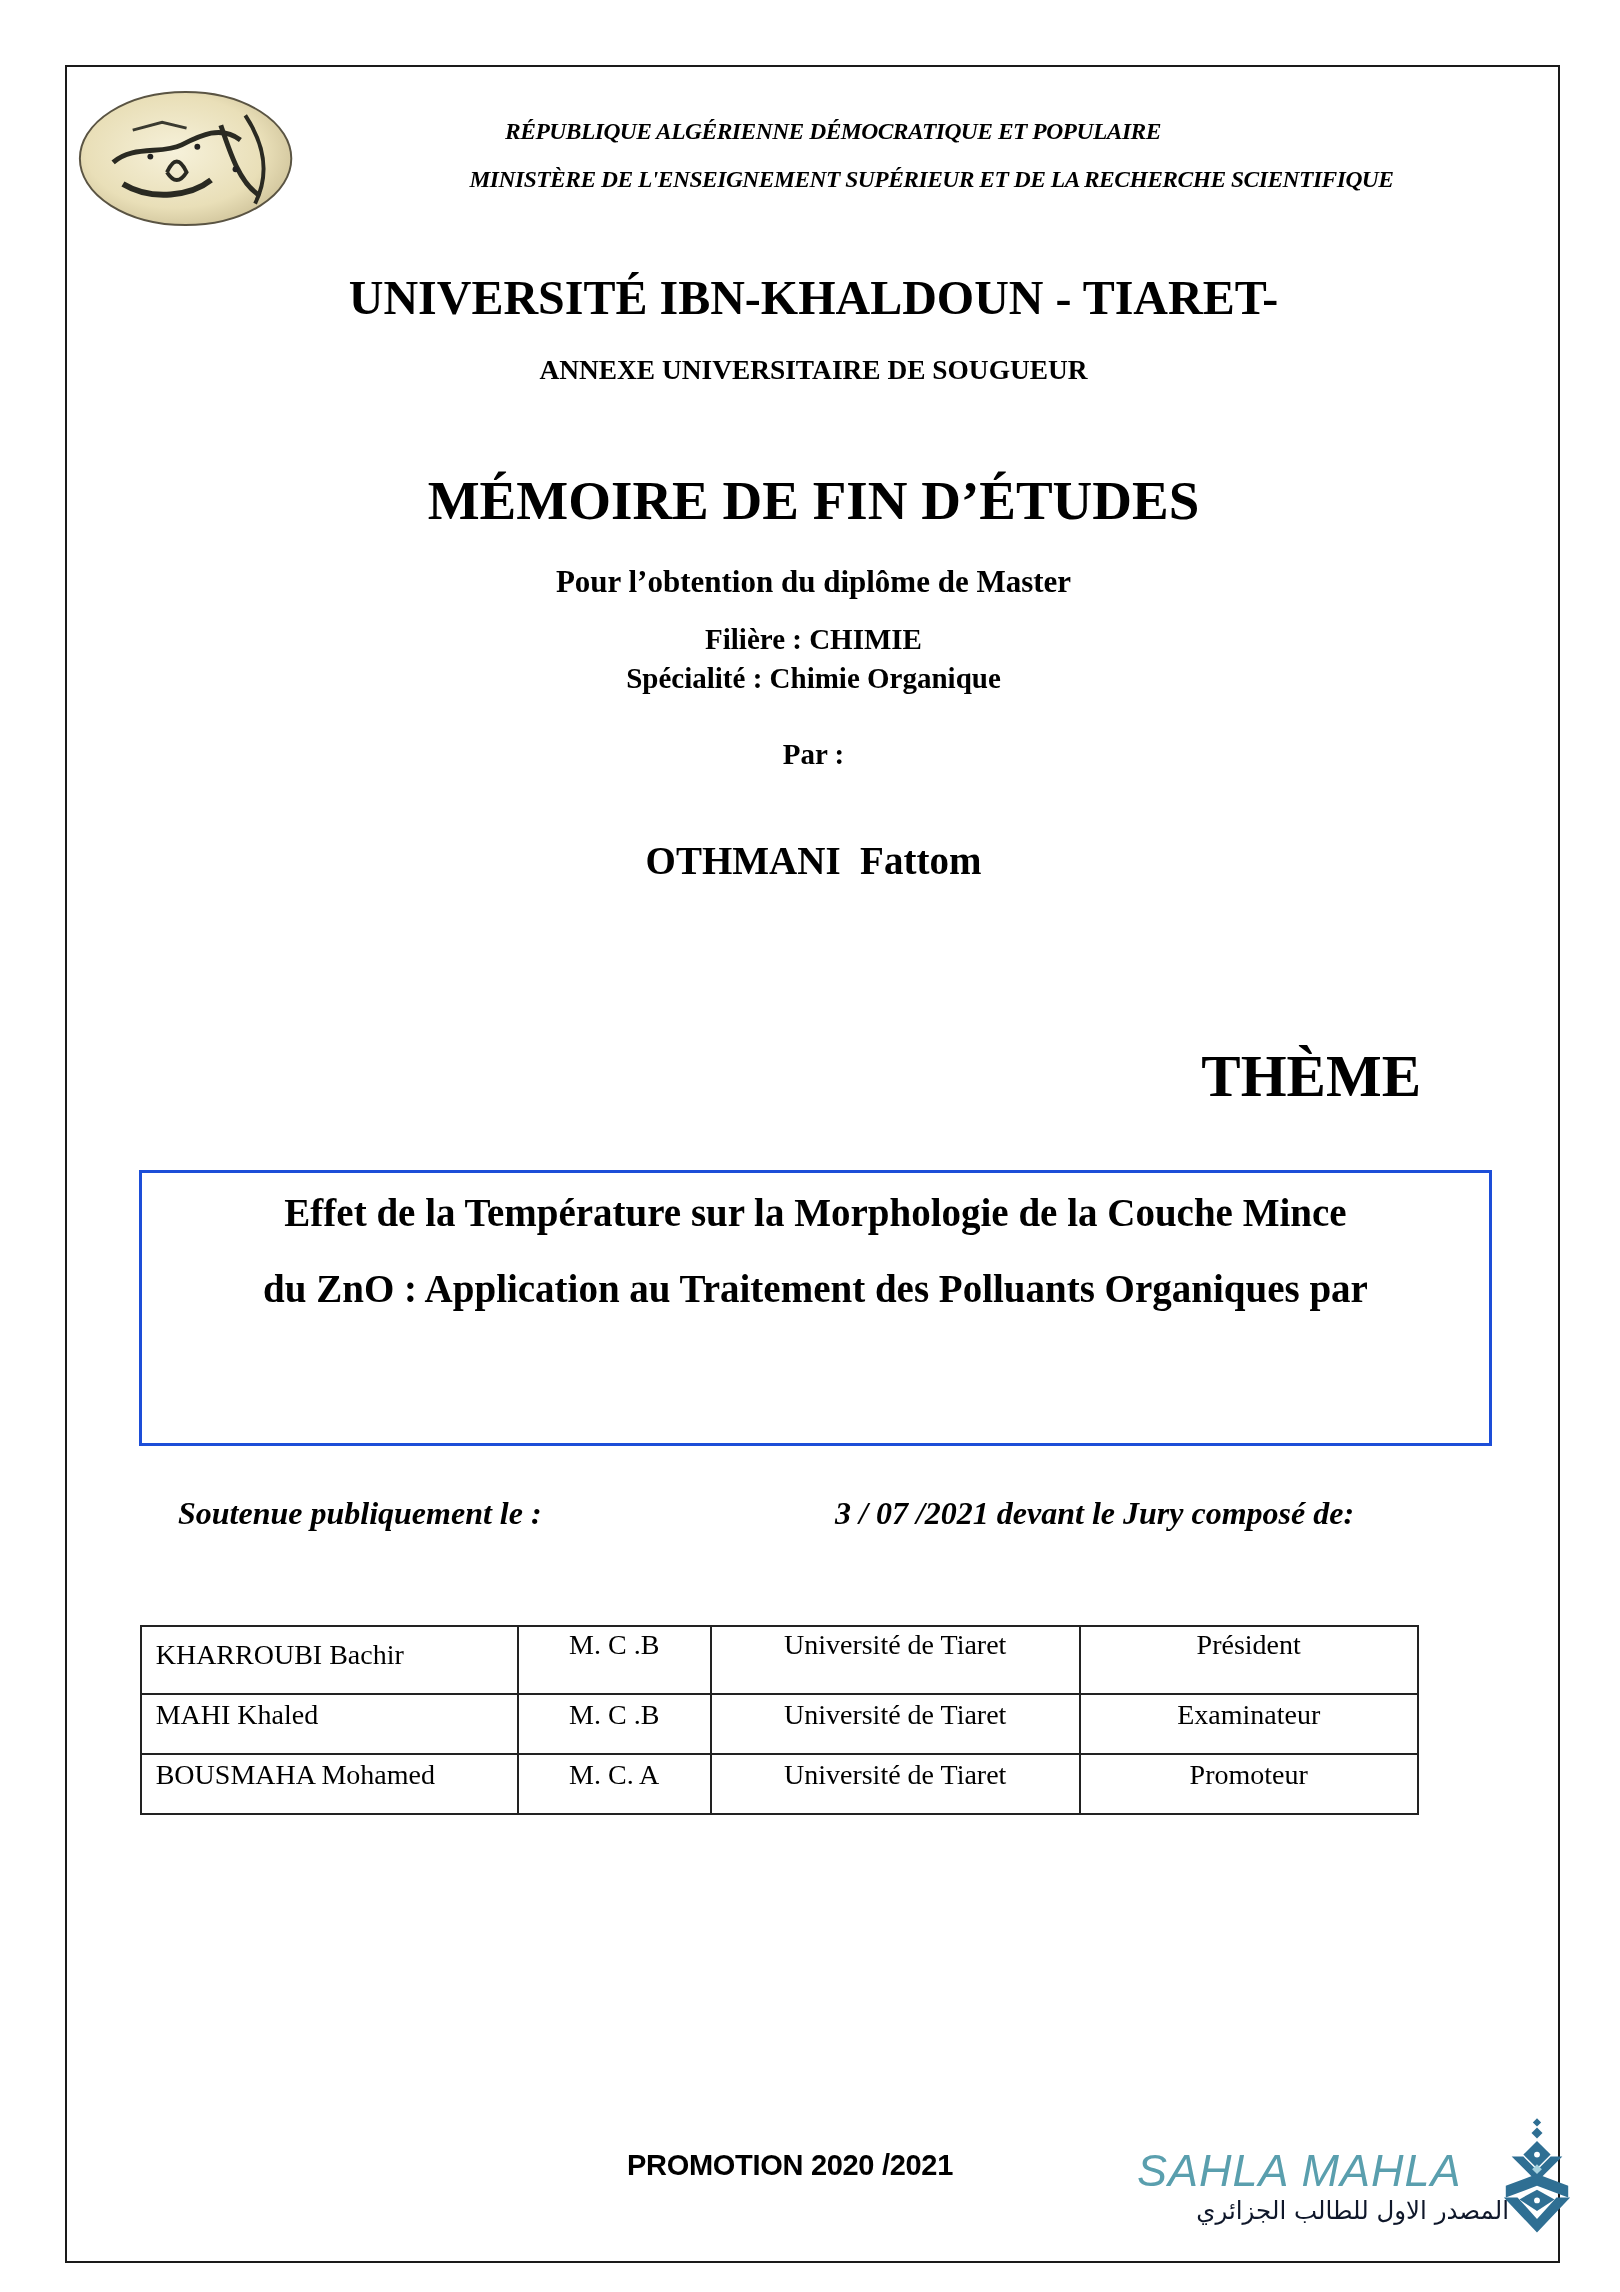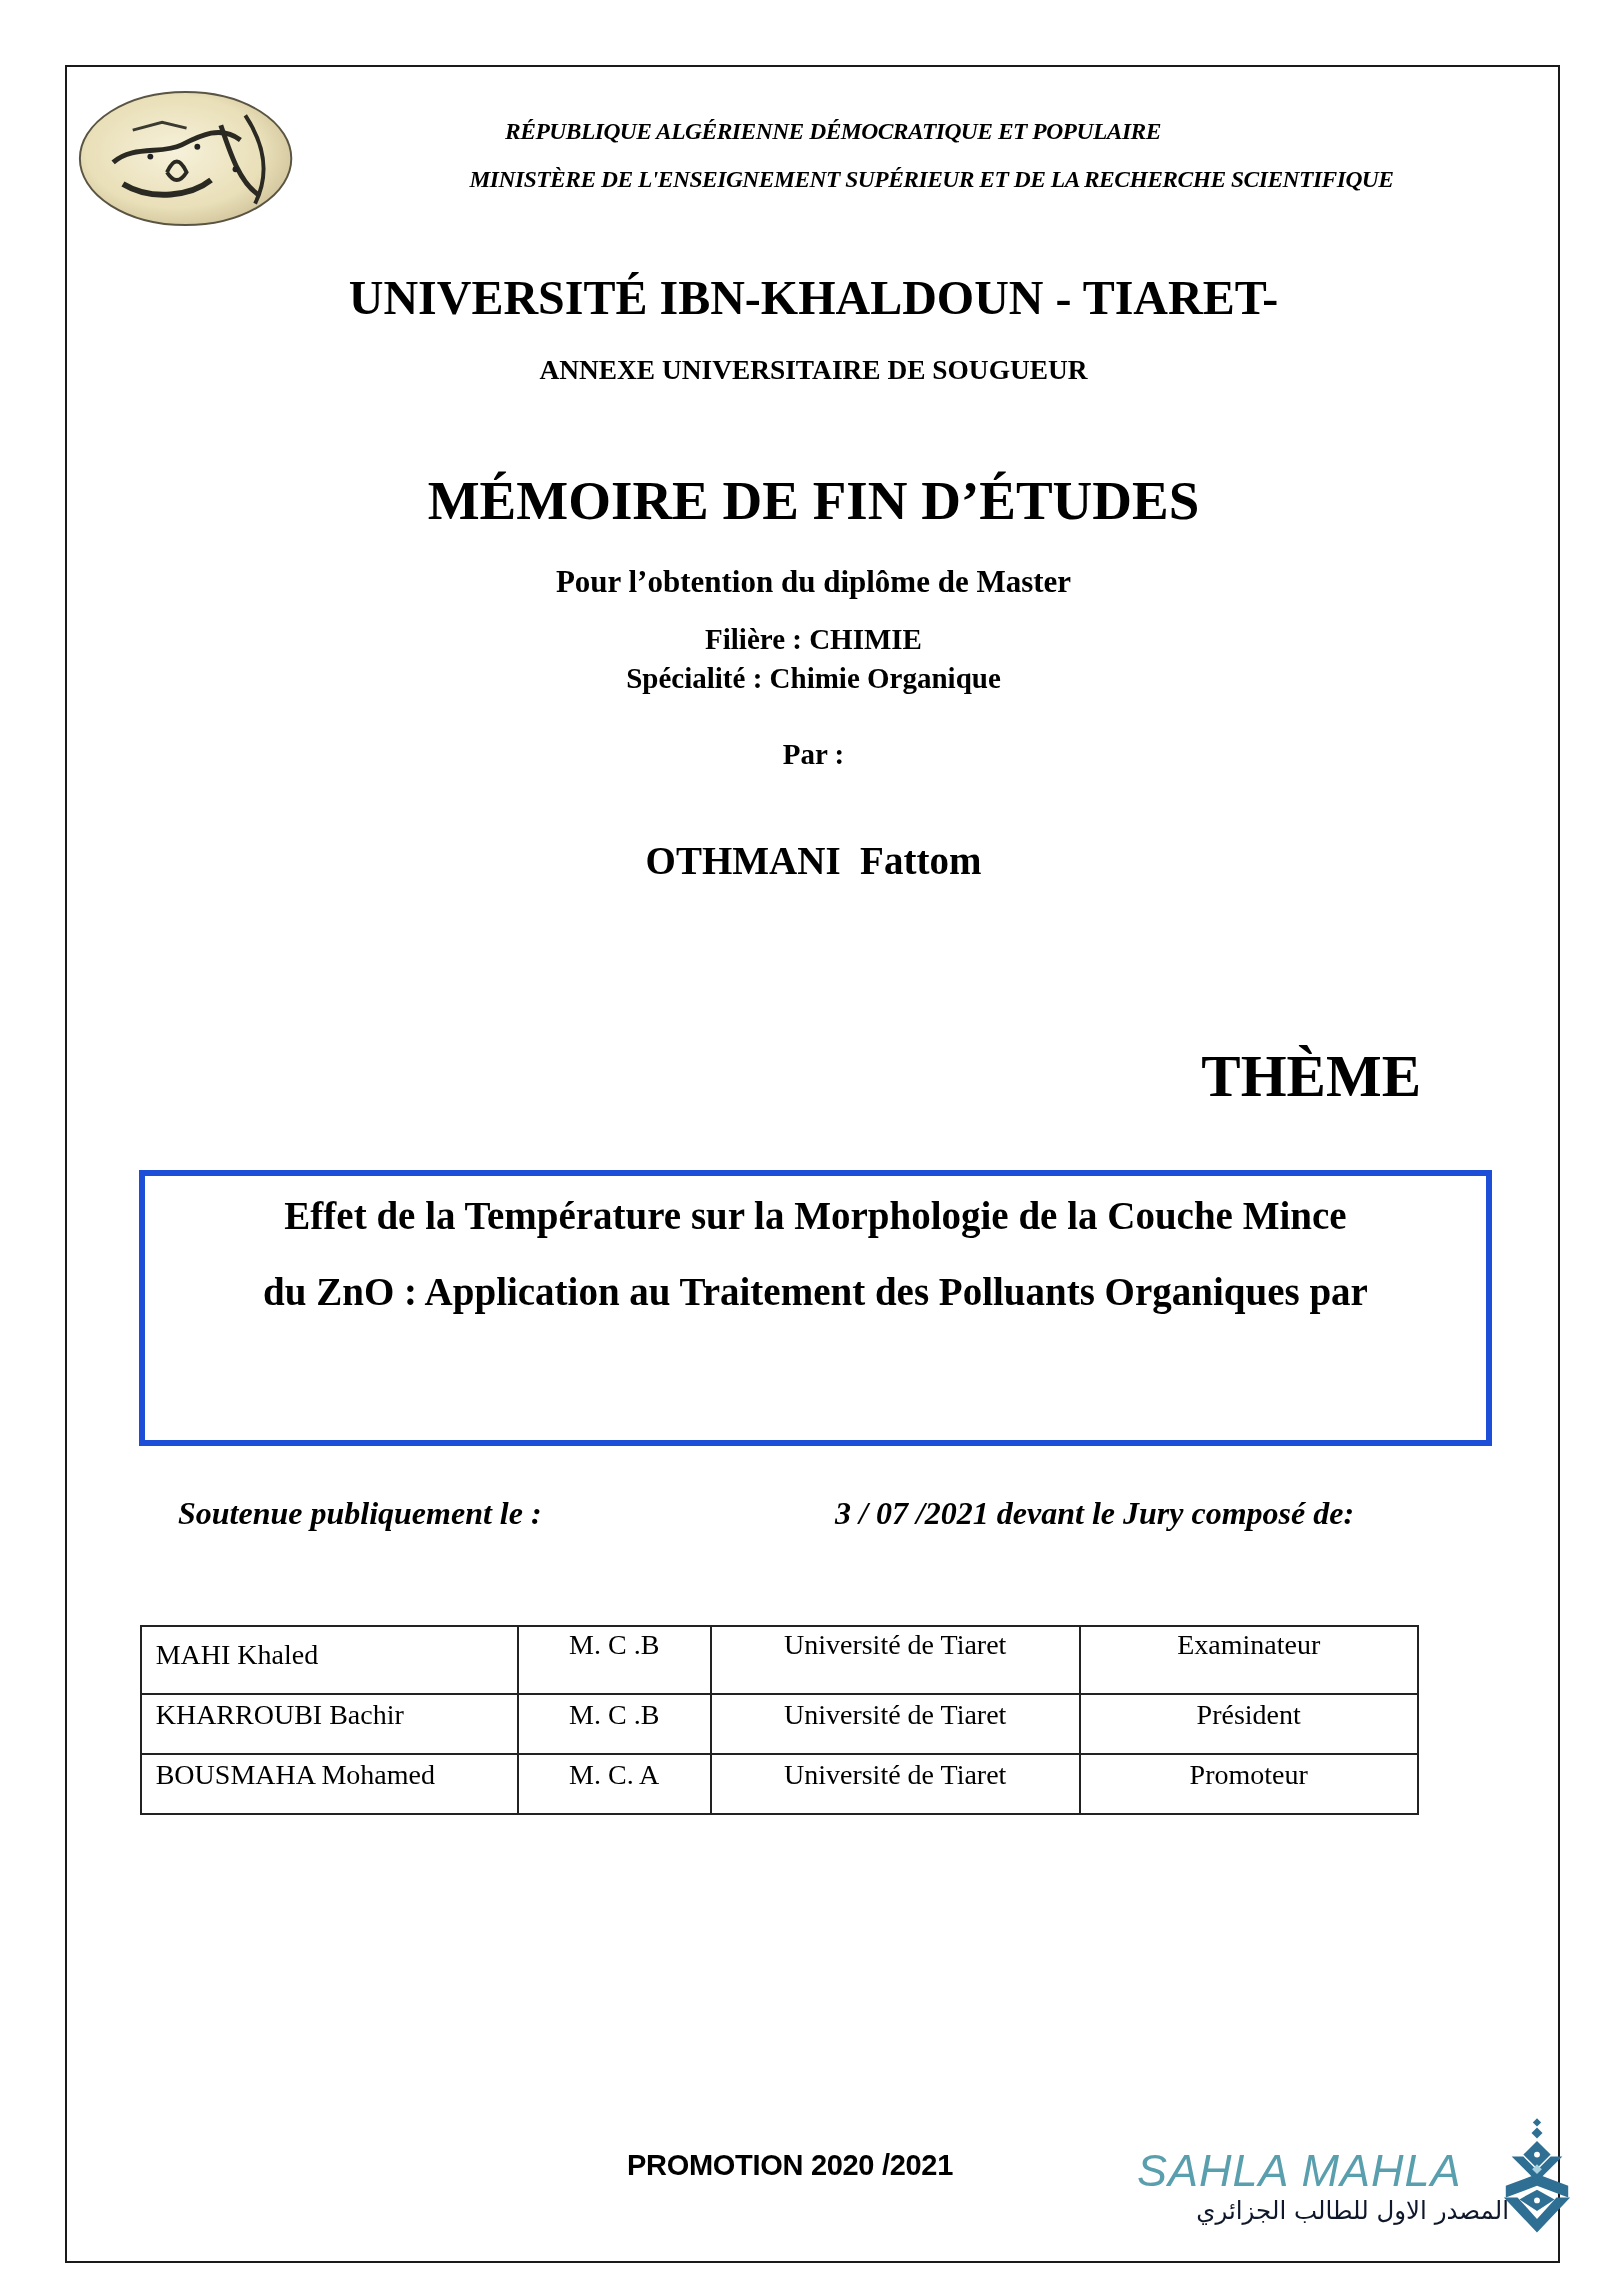--- a/index.html
+++ b/index.html
@@ -15,21 +15,21 @@
     .univ { top: 270px; font-weight: bold; font-size: 48px; left: 206px; width: 1215px; }
     .annex { top: 355px; font-weight: bold; font-size: 27.4px; left: 206px; width: 1215px; }
     .memoire { top: 469px; font-weight: bold; font-size: 55px; left: 206px; width: 1215px; }
     .pour { top: 564px; font-weight: bold; font-size: 31px; left: 206px; width: 1215px; }
     .filiere { top: 623px; font-weight: bold; font-size: 29px; left: 206px; width: 1215px; }
     .spec { top: 662px; font-weight: bold; font-size: 29px; left: 206px; width: 1215px; }
     .par { top: 738px; font-weight: bold; font-size: 29px; left: 206px; width: 1215px; }
     .author { top: 838px; font-weight: bold; font-size: 39px; left: 206px; width: 1215px; white-space: pre; }
     .theme-label { top: 1034px; font-weight: bold; font-size: 59px; left: 206px; width: 1215px; }
     .theme-box { left: 139px; top: 1170px; width: 1353px; height: 276px;
-                 border: 6px solid #1d4ed8; box-sizing: border-box; }
+                 border: 3px solid #1d4ed8; box-sizing: border-box; }
     .theme-text { position: absolute; left: 0; top: 0; width: 100%; text-align: center;
                   font-weight: bold; font-size: 39px; line-height: 76px; padding-top: 2px; }
     .soutenue { top: 1495px; left: 178px; font-style: italic; font-weight: bold; font-size: 32px; }
     .date-line { top: 1495px; left: 835px; font-style: italic; font-weight: bold; font-size: 32px; }
     .jury { left: 140px; top: 1625px; border-collapse: collapse; font-size: 28px; }
     .jury td { border: 2px solid #222; height: 54px; vertical-align: top; padding: 0; }
     .jury td.c0 { width: 361px; padding-left: 13.7px; }
     .jury td.c1 { width: 191px; text-align: center; }
     .jury td.c2 { width: 367px; text-align: center; }
     .jury td.c3 { width: 336px; text-align: center; }
@@ -92,30 +92,30 @@
     <div>du ZnO : Application au Traitement des Polluants Organiques par</div>
   </div>
 </div>
 
 <div class="abs soutenue">Soutenue publiquement le :</div>
 <div class="abs date-line">3 / 07 /2021 devant le Jury composé de:</div>
 
 <table class="abs jury">
   <tbody>
       <tr>
+    <td class="c0">KHARROUBI Bachir</td>
+    <td class="c1">M.  C .B</td>
+    <td class="c2">Université de Tiaret</td>
+    <td class="c3">Président</td>
+  </tr>
+  <tr>
     <td class="c0">MAHI Khaled</td>
     <td class="c1">M. C .B</td>
     <td class="c2">Université de Tiaret</td>
     <td class="c3">Examinateur</td>
-  </tr>
-  <tr>
-    <td class="c0">KHARROUBI Bachir</td>
-    <td class="c1">M.  C .B</td>
-    <td class="c2">Université de Tiaret</td>
-    <td class="c3">Président</td>
   </tr>
   <tr>
     <td class="c0">BOUSMAHA Mohamed</td>
     <td class="c1">M. C. A</td>
     <td class="c2">Université de Tiaret</td>
     <td class="c3">Promoteur</td>
   </tr>
 </tbody>
   </table>
 

